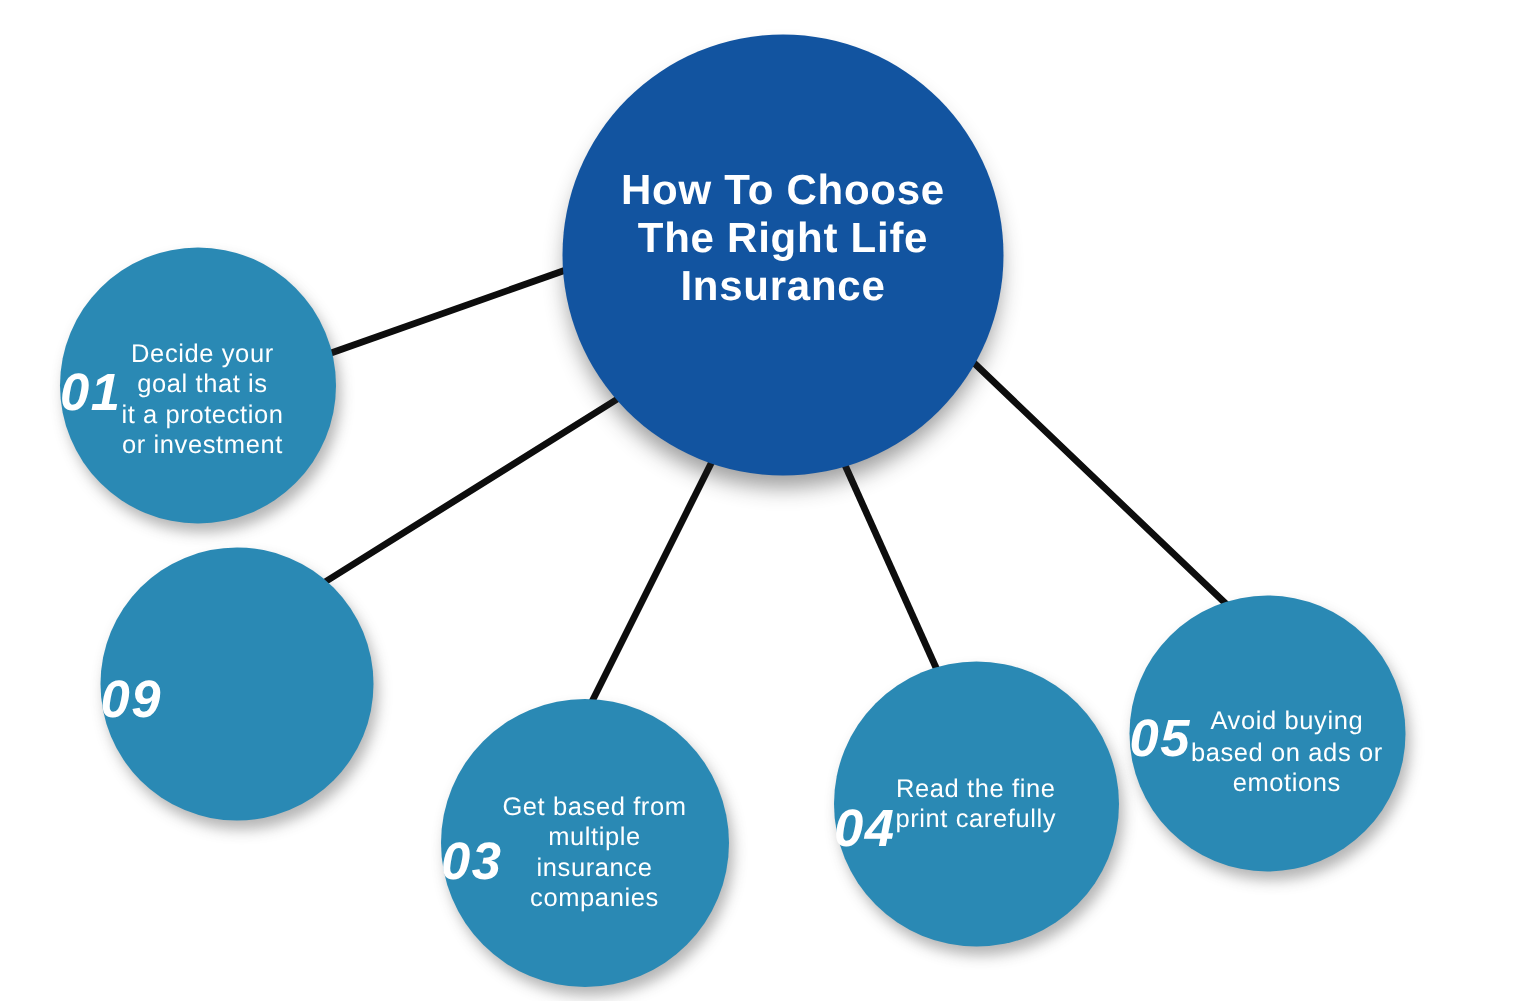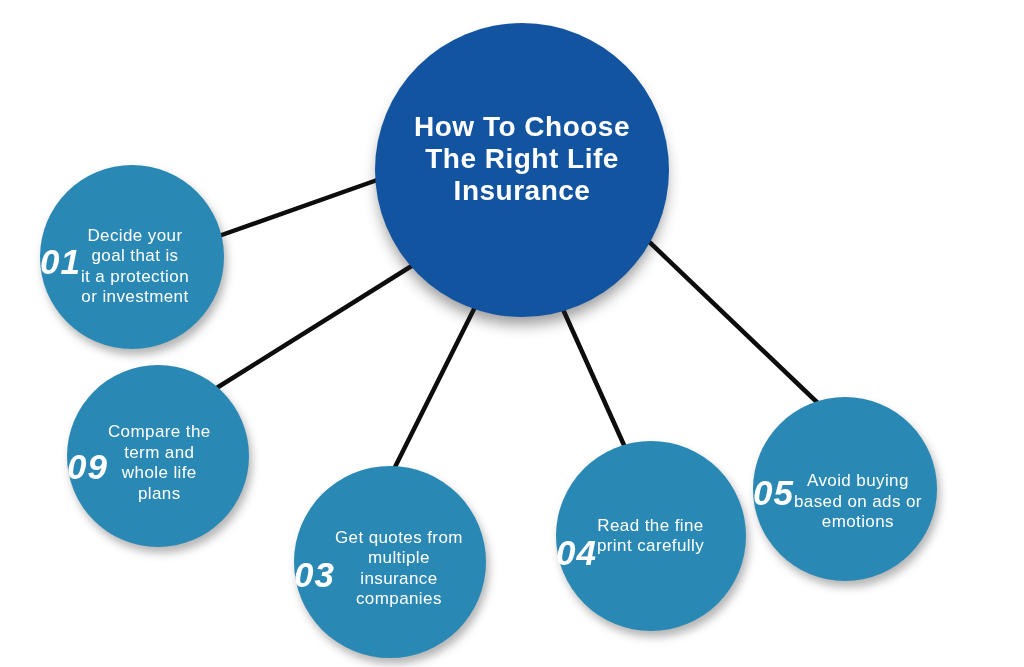--- a/index.html
+++ b/index.html
@@ -120,29 +120,25 @@
   <div class="circle node n1">
     <div class="num">01</div>
     <div class="desc">Decide your
 goal that is
 it a protection
 or investment</div>
   </div>
 
   <div class="circle node n2">
     <div class="num">09</div>
-    <div class="desc">Compare the
-term and
-whole life
-plans</div>
   </div>
 
   <div class="circle node n3">
     <div class="num">03</div>
-    <div class="desc">Get quotes from
+    <div class="desc">Get based from
 multiple
 insurance
 companies</div>
   </div>
 
   <div class="circle node n4">
     <div class="num">04</div>
     <div class="desc">Read the fine
 print carefully</div>
   </div>

